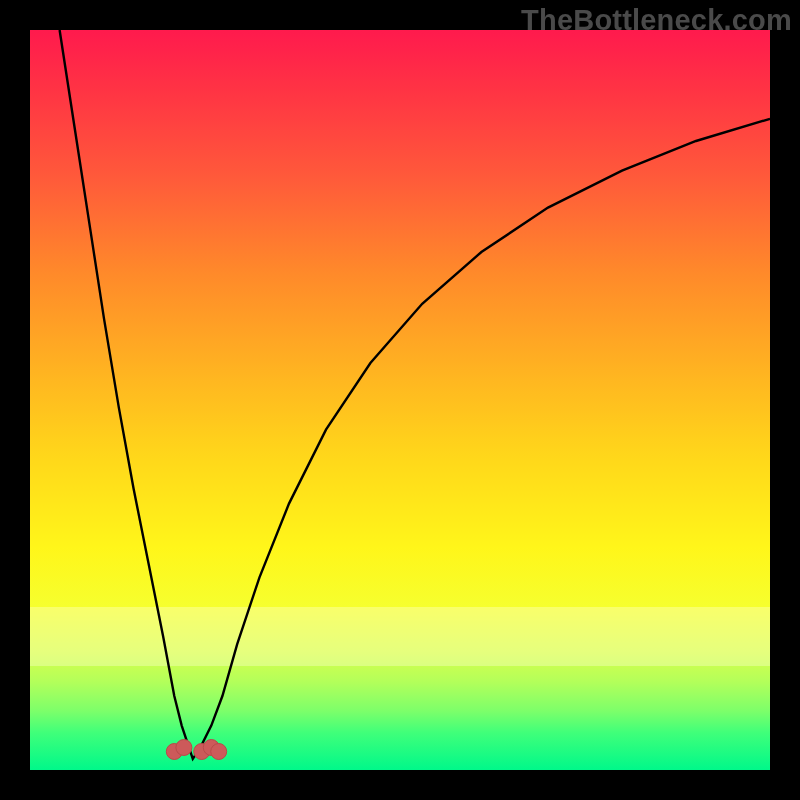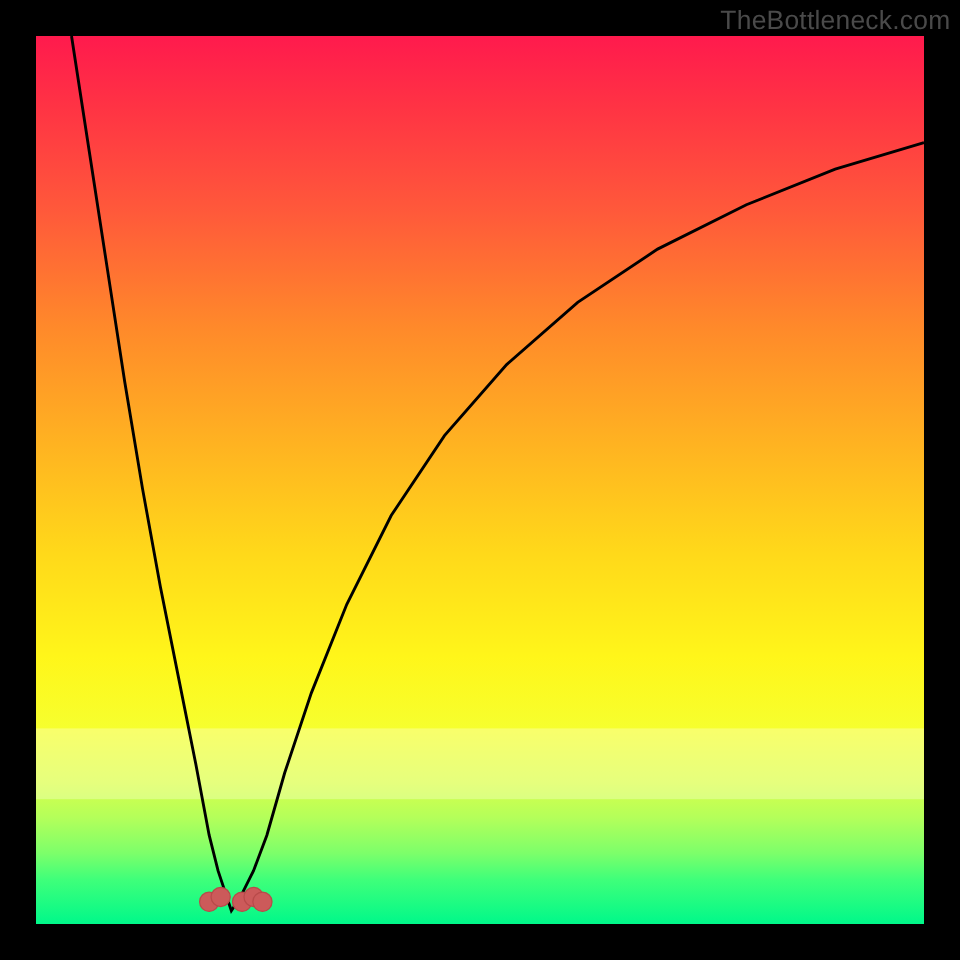--- a/index.html
+++ b/index.html
@@ -31,22 +31,22 @@
       #7dff6a 92%,
       #3fff7a 95%,
       #00f88a 100%
     );
   }
   .watermark {
     position: absolute;
     top: 4px;
     right: 8px;
     color: #4a4a4a;
-    font-size: 22px;
-    font-weight: 400;
+    font-size: 29px;
+    font-weight: 700;
     letter-spacing: 0.2px;
     z-index: 10;
   }
   .pale-band {
     position: absolute;
     left: 0;
     right: 0;
     background: rgba(255,255,220,0.35);
   }
   svg.curve {

